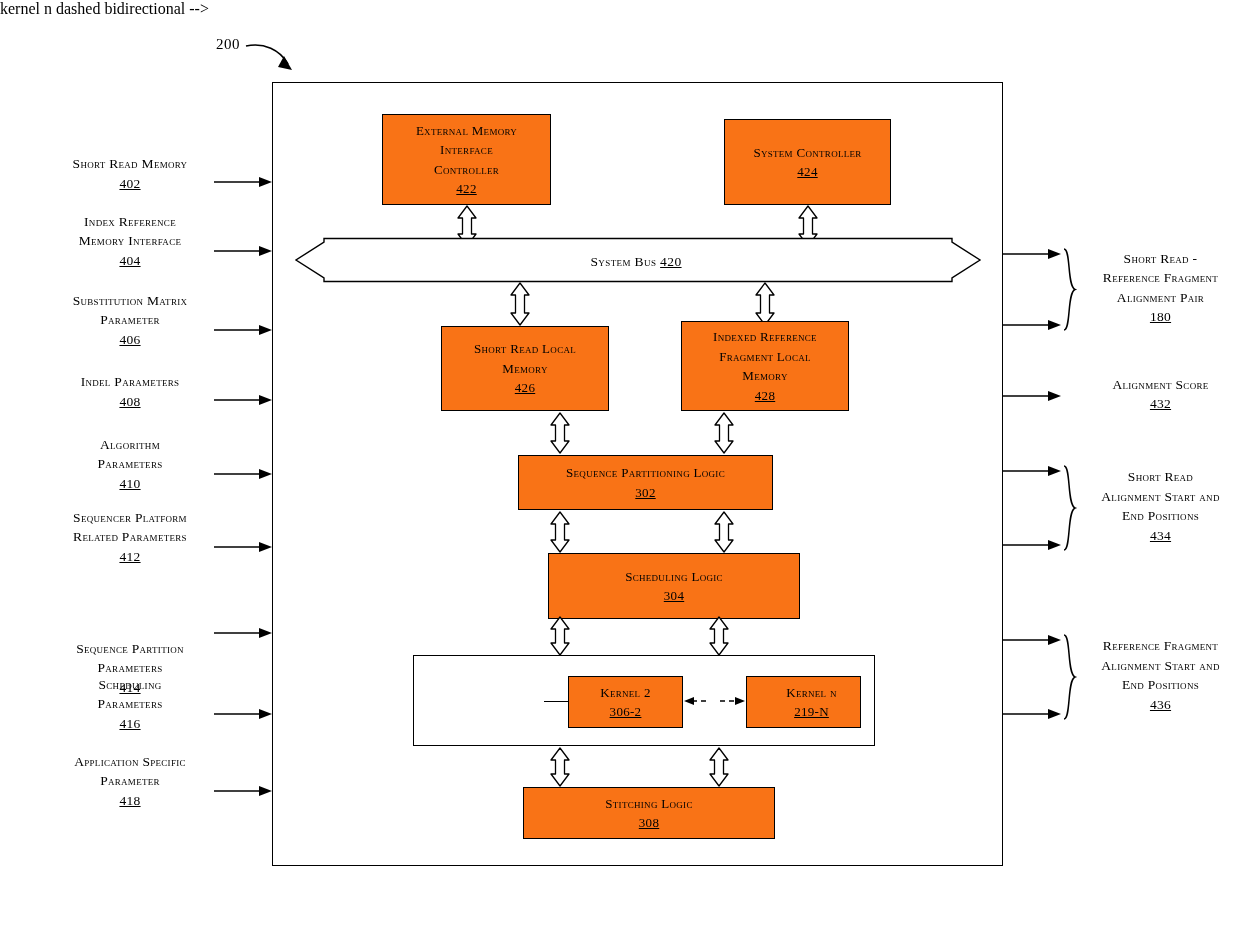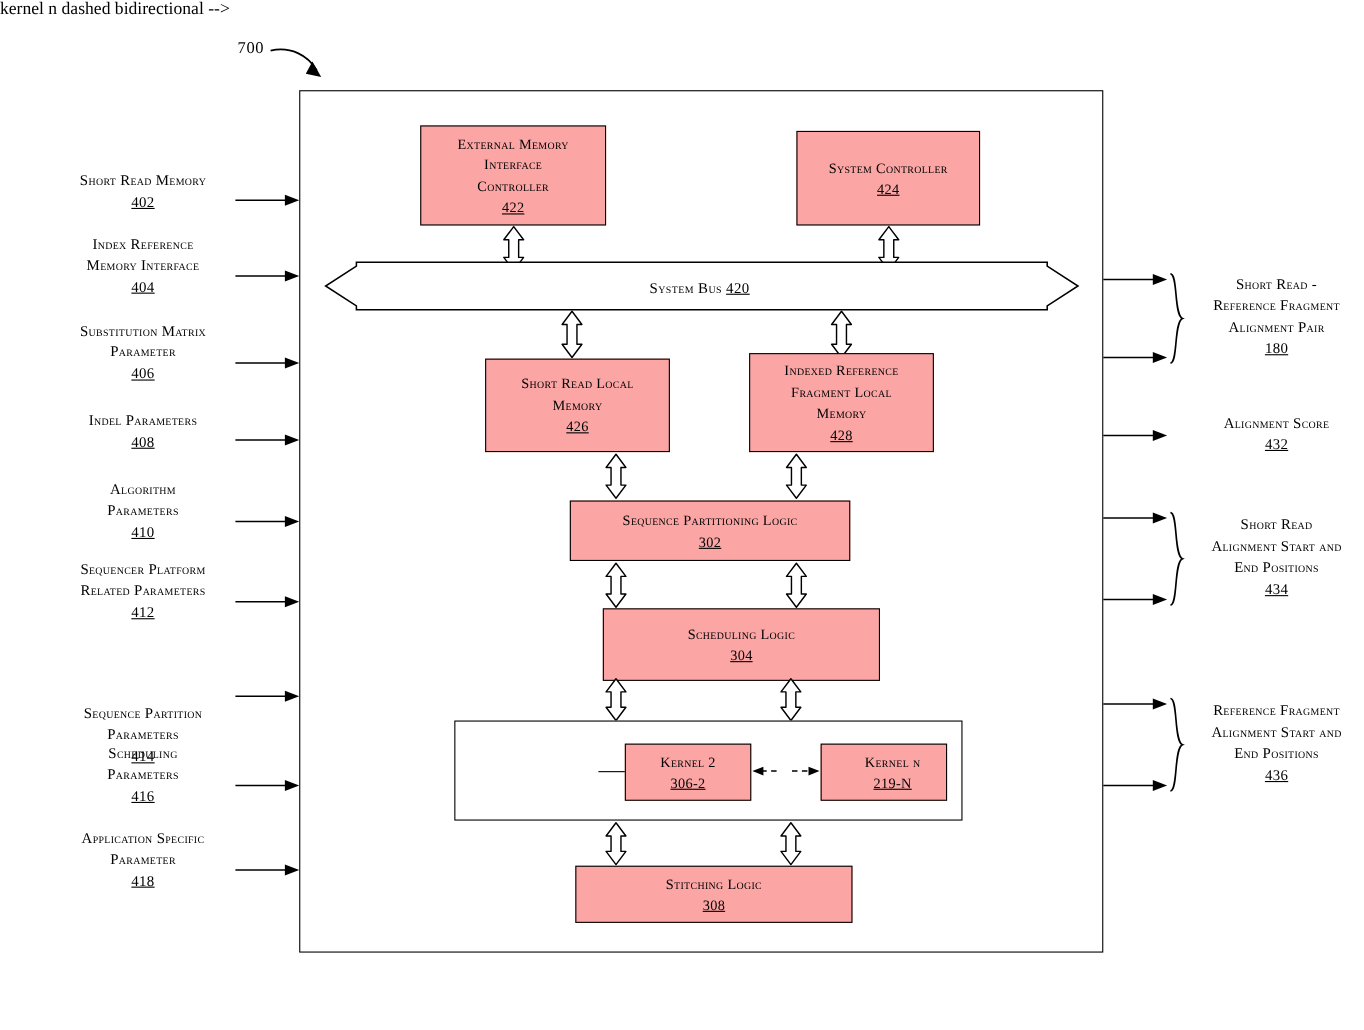--- a/index.html
+++ b/index.html
@@ -6,21 +6,21 @@
   body{width:1240px;height:936px;font-family:"Liberation Serif",serif;color:#000;}
   #stage{position:relative;width:1240px;height:936px;overflow:hidden;background:#fff;}
 
   
   .lbl{position:absolute;text-align:center;font-variant:small-caps;
        font-family:"Liberation Serif",serif;letter-spacing:.3px;line-height:1.45;}
   .lbl .num{display:block;text-decoration:underline;font-variant:normal;}
   .side-lbl{font-size:13.5px;}
 
   
-  .box{position:absolute;border:1.3px solid #000;background:#fca5a5;box-sizing:border-box;
+  .box{position:absolute;border:1.3px solid #000;background:#f97316;box-sizing:border-box;
        display:flex;align-items:center;justify-content:flex-end;}
   .box .inner{width:100%;text-align:center;font-variant:small-caps;font-size:13px;
               line-height:1.5;letter-spacing:.3px;}
   .box .inner .num{display:block;text-decoration:underline;font-variant:normal;}
   #outer-box{position:absolute;border:1.6px solid #000;background:#fff;box-sizing:border-box;}
   #kernel-group{position:absolute;border:1.3px solid #000;background:#fff;box-sizing:border-box;}
 
   
   .harrow{position:absolute;height:12px;}
   .harrow svg{display:block;overflow:visible;}
@@ -40,21 +40,21 @@
   #kernel-link-line{position:absolute;background:#000;height:1.3px;}
   #kernel-dashed{position:absolute;}
   #kernel-dashed svg{display:block;overflow:visible;}
 </style>
 </head>
 <body>
 
 <div id="stage">
 
   
-  <div id="fig-num" style="left:216px;top:36px;">700</div>
+  <div id="fig-num" style="left:216px;top:36px;">200</div>
   <div id="fig-callout" style="left:244px;top:38px;width:60px;height:40px;">
     <svg width="60" height="40" viewBox="0 0 60 40">
       <path d="M2,8 C20,4 36,12 44,26" fill="none" stroke="#000" stroke-width="1.6"></path>
       <path d="M40,18 L48,32 L34,29 Z" fill="#000"></path>
     </svg>
   </div>
 
   
   <div id="outer-box" style="left:272px;top:82px;width:731px;height:784px;"></div>
 

